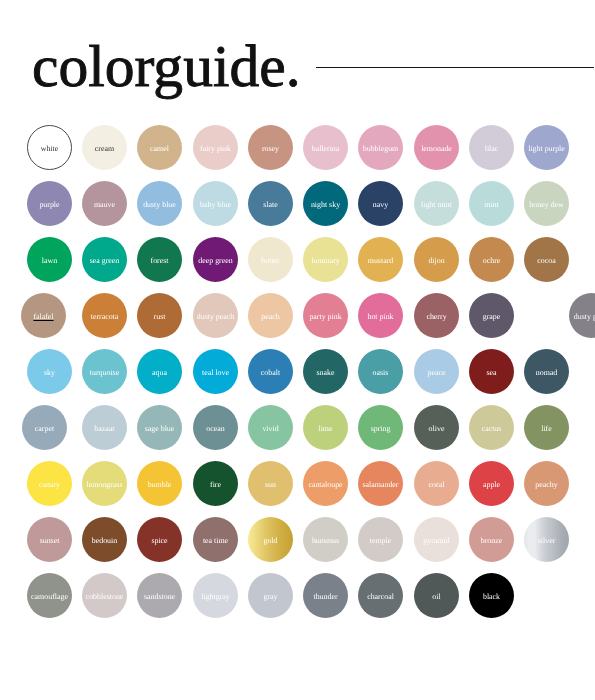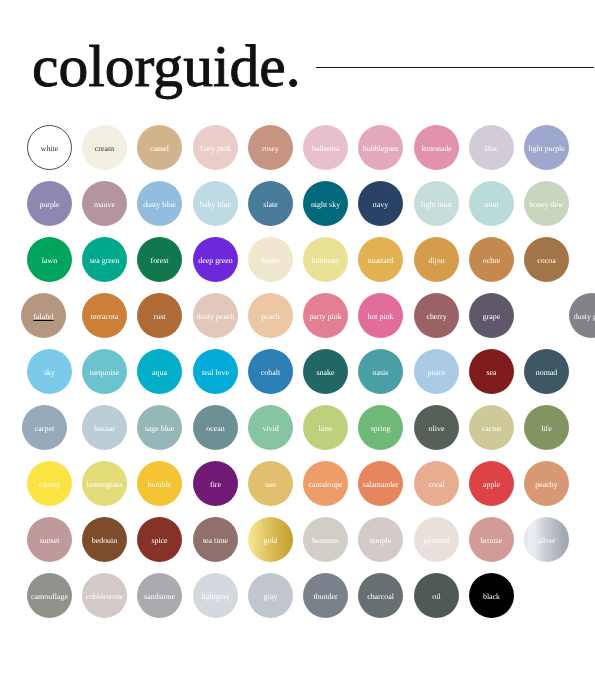--- a/index.html
+++ b/index.html
@@ -99,21 +99,21 @@
       </div>
       <div class="swatch" style="left: 26.8px; top: 236.76px; background: rgb(1, 164, 92);">
         <span class="lbl">lawn</span>
       </div>
       <div class="swatch" style="left: 82.044px; top: 236.76px; background: rgb(0, 168, 140);">
         <span class="lbl">sea green</span>
       </div>
       <div class="swatch" style="left: 137.288px; top: 236.76px; background: rgb(16, 119, 78);">
         <span class="lbl">forest</span>
       </div>
-      <div class="swatch" style="left: 192.532px; top: 236.76px; background: #6d28d9;">
+      <div class="swatch" style="left: 192.532px; top: 236.76px; background: #701a75;">
         <span class="lbl">deep green</span>
       </div>
       <div class="swatch" style="left: 247.776px; top: 236.76px; background: rgb(239, 232, 206);">
         <span class="lbl">butter</span>
       </div>
       <div class="swatch" style="left: 303.02px; top: 236.76px; background: rgb(233, 226, 148);">
         <span class="lbl">luminary</span>
       </div>
       <div class="swatch" style="left: 358.264px; top: 236.76px; background: rgb(226, 177, 82);">
         <span class="lbl">mustard</span>
@@ -219,21 +219,21 @@
       </div>
       <div class="swatch" style="left: 26.8px; top: 461.08px; background: rgb(251, 228, 68);">
         <span class="lbl">canary</span>
       </div>
       <div class="swatch" style="left: 82.044px; top: 461.08px; background: rgb(227, 220, 120);">
         <span class="lbl">lemongrass</span>
       </div>
       <div class="swatch" style="left: 137.288px; top: 461.08px; background: rgb(244, 196, 52);">
         <span class="lbl">bumble</span>
       </div>
-      <div class="swatch" style="left: 192.532px; top: 461.08px; background: #701a75; align-items: center;">
+      <div class="swatch" style="left: 192.532px; top: 461.08px; background: #14532d; align-items: center;">
         <span class="lbl">fire</span>
       </div>
       <div class="swatch" style="left: 247.776px; top: 461.08px; background: rgb(224, 192, 110);">
         <span class="lbl">sun</span>
       </div>
       <div class="swatch" style="left: 303.02px; top: 461.08px; background: rgb(237, 157, 104);">
         <span class="lbl">cantaloupe</span>
       </div>
       <div class="swatch" style="left: 358.264px; top: 461.08px; background: rgb(229, 134, 95);">
         <span class="lbl">salamander</span>

